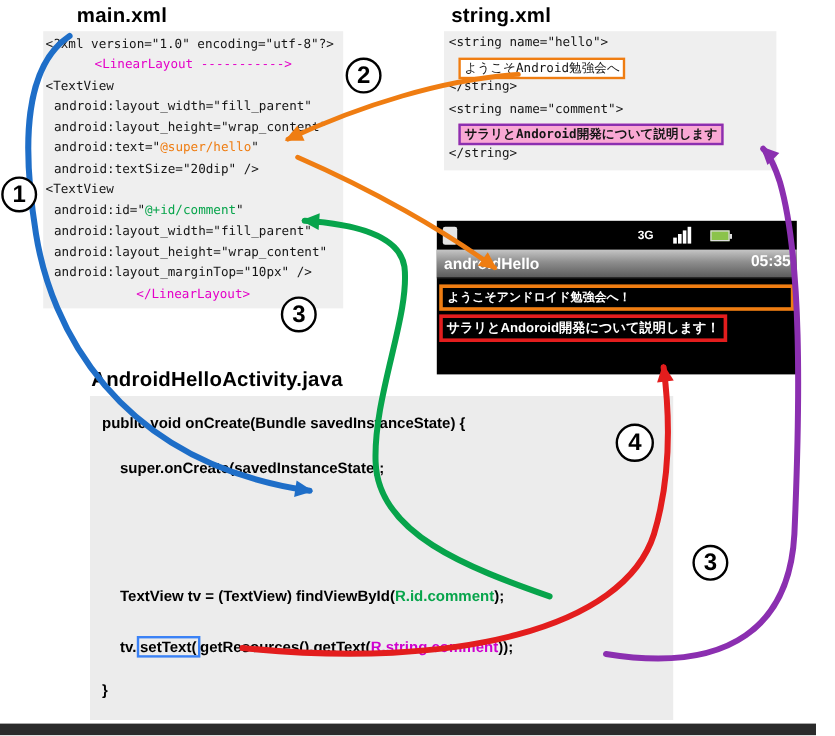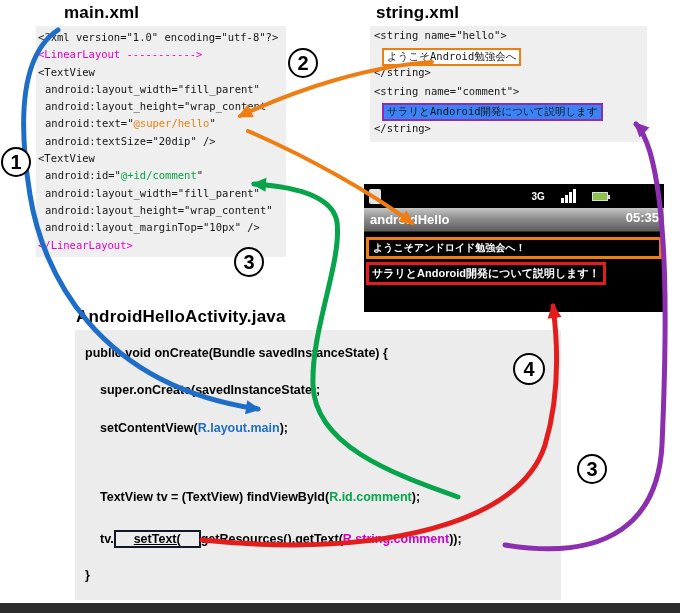--- a/index.html
+++ b/index.html
@@ -15,29 +15,29 @@
   .codeblock { position:absolute; background:#efefef; color:#151515;
                font-family:"DejaVu Sans Mono", monospace; z-index:2; }
   #mainxml   { left:36px; top:26px; width:250px; height:231px; padding:3px 2px;
                font-size:10.5px; line-height:17.3px; }
   #stringxml { left:370px; top:26px; width:277px; height:116px; padding:3px 4px;
                font-size:10.5px; }
   .xl { white-space:nowrap; }
   .ind { padding-left:7px; }
   .sline { height:18.6px; white-space:nowrap; }
 
-  .c-mag    { color:#e400c8; }
+  .c-mag    { color:#e400c8;text-align:center; }
   .c-orange { color:#ef7d12; }
   .c-green  { color:#07a44b; }
   .c-blue   { color:#1e6ec8; }
   .c-pink   { color:#cf00cf; }
 
   .box-orange { display:inline-block; border:2px solid #ef7d12; padding:0 3px; margin-left:8px; background:#fff; }
-  .box-purple { display:inline-block; border:2px solid #8b2fb0; padding:0 3px; margin-left:8px; background:#3b82f6; }
-  .box-red-inline { border:2px solid #0f172a; padding:0 18px;text-decoration:underline; }
+  .box-purple { display:inline-block; border:2px solid #8b2fb0; padding:0 3px; margin-left:8px; background:#f9a8d4;font-weight:bold; }
+  .box-red-inline { border:2px solid #3b82f6; padding:0 1px; }
 
   
   #phone { position:absolute; left:364px; top:184px; width:300px; height:128px;
            background:#000; z-index:3; }
   #statusbar { height:22px; display:flex; align-items:center; padding:12px 5px; gap:16px; }
   #tray-icon { width:12px; height:15px; background:#e4e4e4; border-radius:2px; }
   #sb-spacer { flex:1; }
   #net-label { color:#fff; font-weight:bold; font-size:10px; }
   #sigbars { display:flex; align-items:flex-end; gap:1px; height:14px; }
   #sigbars span { display:block; width:3px; background:#fff; }
@@ -129,21 +129,20 @@
       <span id="clock">05:35</span>
     </div>
     <div id="titlebar">androidHello</div>
     <div id="phoneline1">ようこそアンドロイド勉強会へ！</div>
     <div id="phoneline2">サラリとAndoroid開発について説明します！</div>
   </div>
 
   <div id="javablock">
     <div class="jl" id="jl1">public void onCreate(Bundle savedInstanceState) {</div>
     <div class="jl" id="jl2">super.onCreate(savedInstanceState);</div>
-    <div class="jl" id="jl3"><span>setContentView(</span><span class="c-blue">R.layout.main</span><span>);</span></div>
     <div class="jl" id="jl4"><span>TextView tv = (TextView) findViewById(</span><span class="c-green">R.id.comment</span><span>);</span></div>
     <div class="jl" id="jl5"><span>tv.</span><span class="box-red-inline">setText(</span><span>getResources().getText(</span><span class="c-pink">R.string.comment</span><span>));</span></div>
     <div class="jl" id="jl6">}</div>
   </div>
 
   <div class="badge" id="b1">1</div>
   <div class="badge" id="b2">2</div>
   <div class="badge" id="b3a">3</div>
   <div class="badge" id="b4">4</div>
   <div class="badge" id="b3b">3</div>

